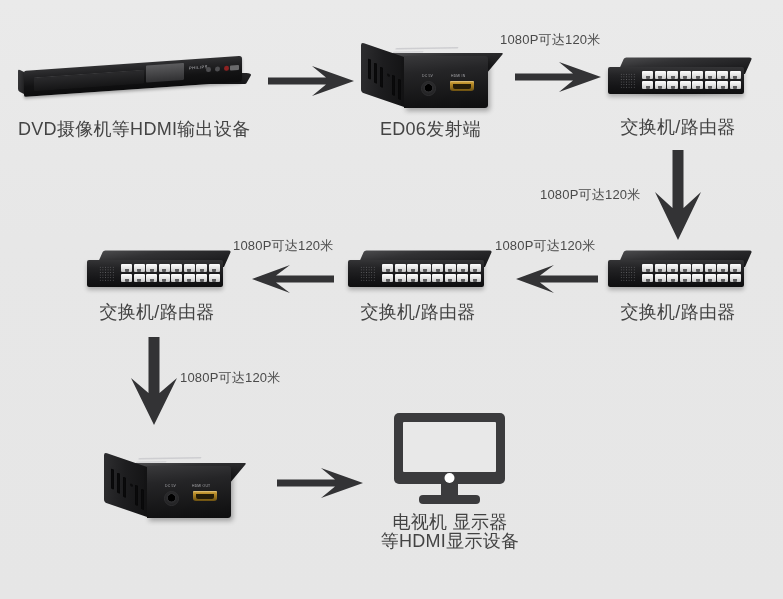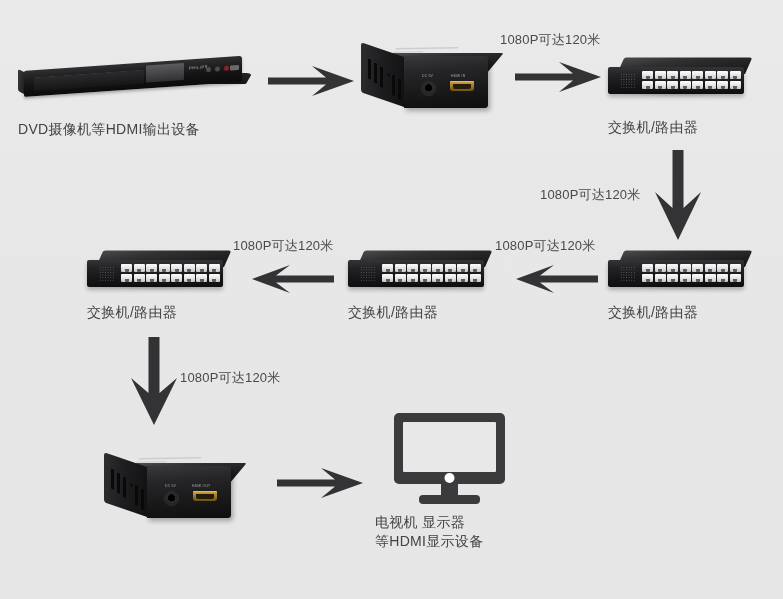--- a/index.html
+++ b/index.html
@@ -17,23 +17,24 @@
   }
   #stage {
     position: relative;
     width: 783px;
     height: 599px;
     background: linear-gradient(180deg, #eaeaea 0%, #e7e7e7 40%, #e6e6e6 100%);
   }
 
   .caption {
     position: absolute;
-    font-size: 14px;
+    font-size: 18px;
     letter-spacing: 0.3px;
     color: #434343;
+    text-align: center;
     white-space: nowrap;
     line-height: 19px;
     user-select: none;
   }
   .dist-label {
     position: absolute;
     font-size: 13px;
     letter-spacing: 0.2px;
     color: #4a4a4a;
     white-space: nowrap;
@@ -290,20 +291,21 @@
       <div class="vent" style="left:31px; top:22px; height:20px;"></div>
       <div class="vent" style="left:37px; top:24px; height:20px;"></div>
     </div>
     <div class="ed06-face">
       <div class="port-lbl" style="left:18px; top:18px;">DC 5V</div>
       <div class="jack" style="left:17px; top:25px;"></div>
       <div class="port-lbl" style="left:47px; top:18px;">HDMI IN</div>
       <div class="hdmi" style="left:46px; top:25px;"></div>
     </div>
   </div>
+  <div class="caption" style="left:348px; top:120px; width:165px;">ED06发射端</div>
 
   <div class="dist-label" style="left:500px; top:31px;">1080P可达120米</div>
   <div class="arrow-r" style="left:515px; top:62px;">
     <svg width="86" height="30" viewBox="0 0 86 30" aria-hidden="true">
       <path d="M0 11.5 H58 L44 0 L86 15 L44 30 L58 18.5 H0 Z" fill="#333335"></path>
     </svg>
   </div>
 
   <div class="switch" style="left:608px; top:52px;">
     <div class="sw-top"></div>

